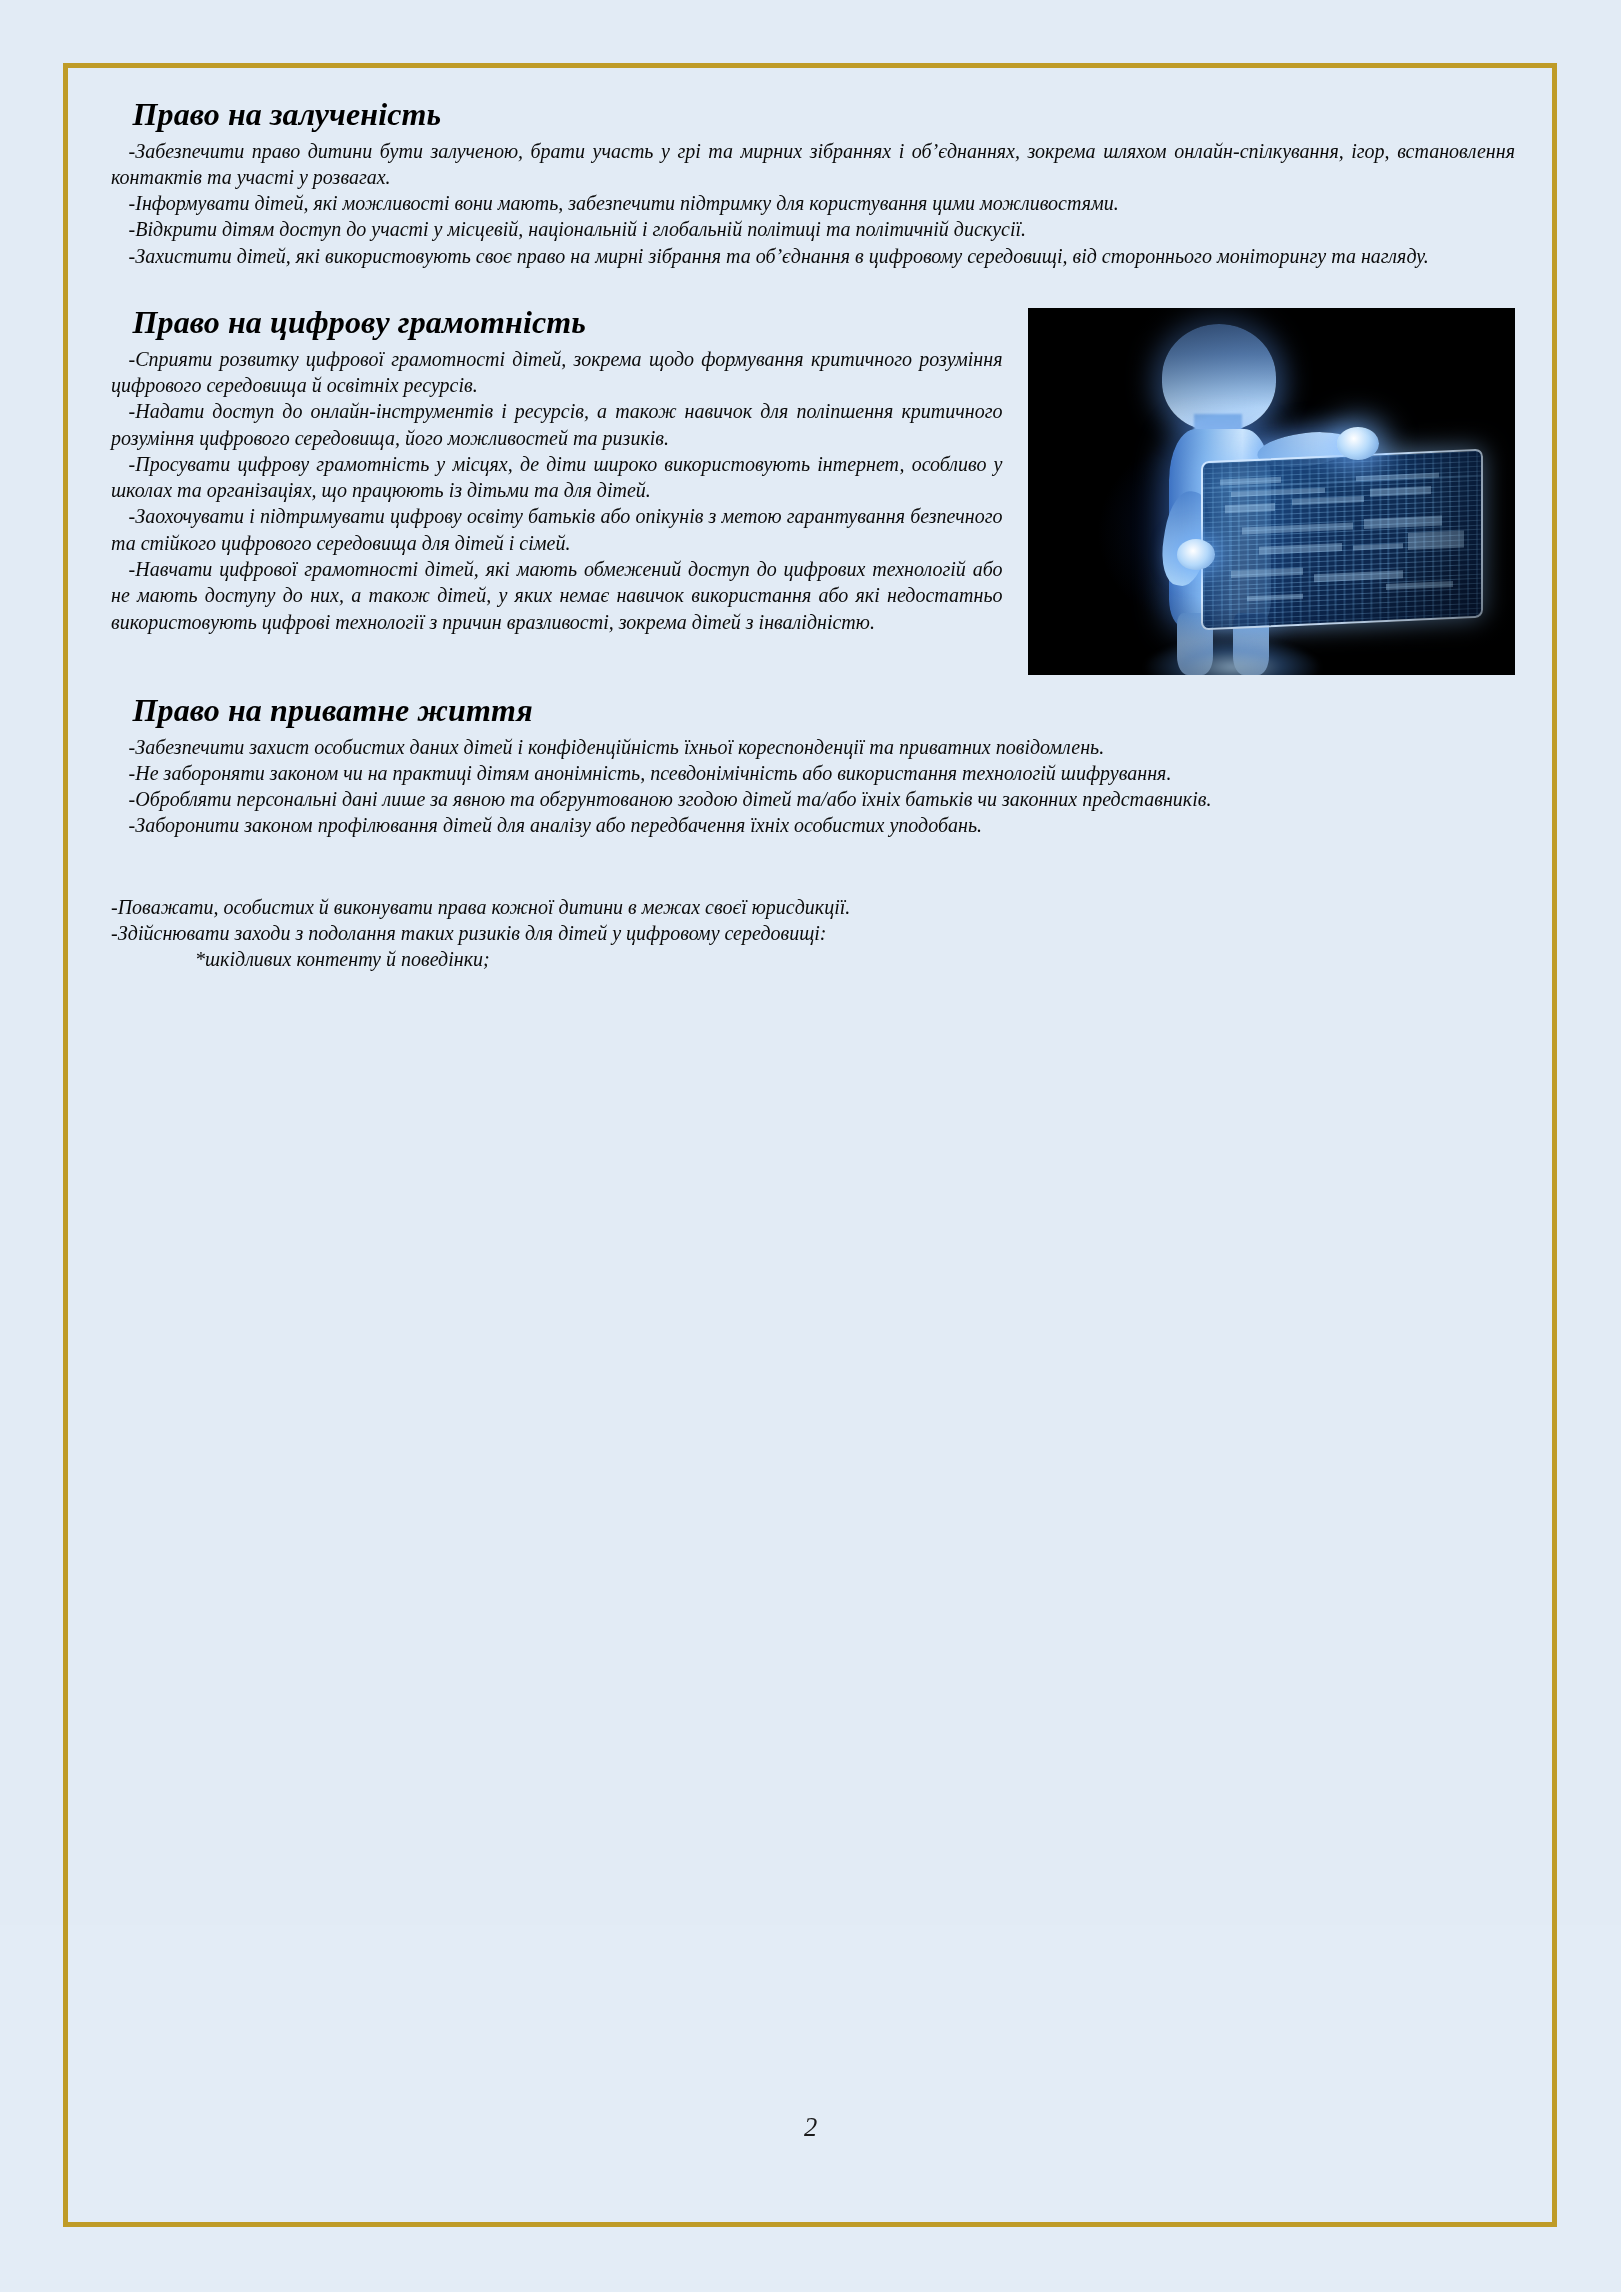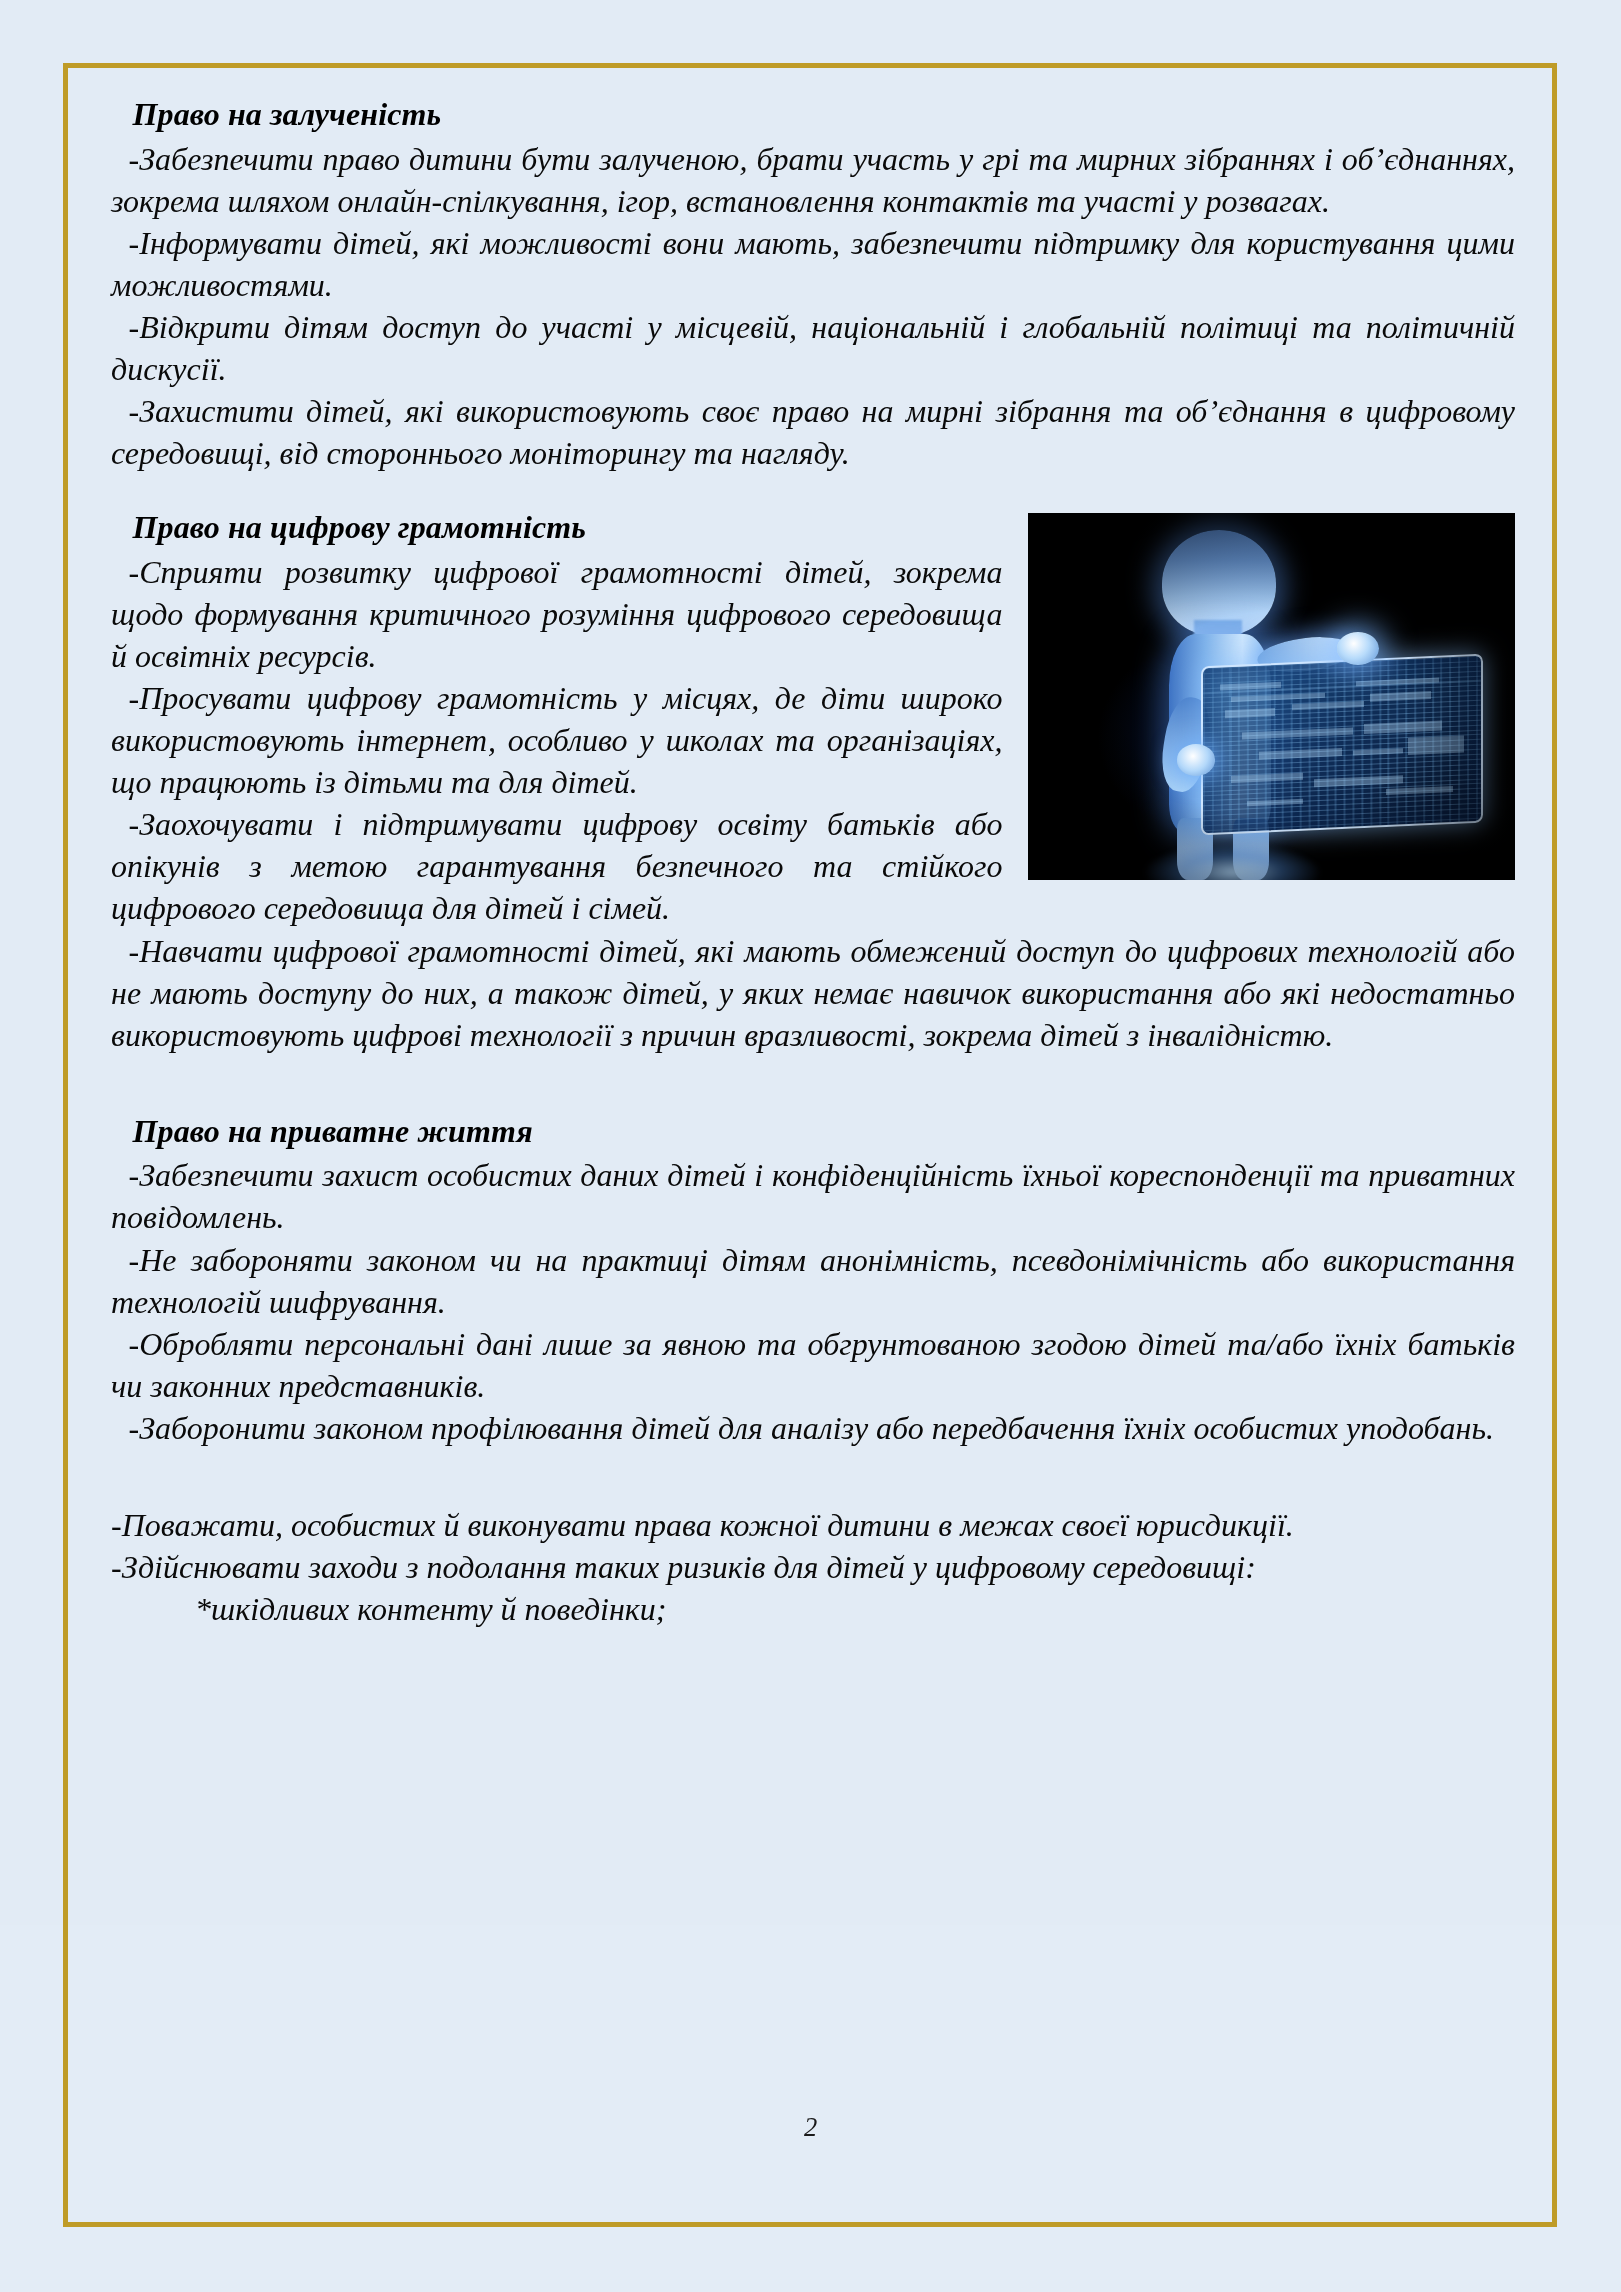--- a/index.html
+++ b/index.html
@@ -43,21 +43,21 @@
     font-size: 32px;
     font-weight: bold;
     margin: 0 0 2px 0;
     padding: 0;
     line-height: 1.30;
     text-indent: 21.6px;
     color: #000000;
     letter-spacing: 0.1px;
   }
   p.para {
-    font-size: 32px;
+    font-size: 20px;
     margin: 0;
     padding: 0;
     line-height: 1.315;
     text-align: justify;
     text-indent: 17.6px;
     color: #0a0a0a;
     hyphens: none;
   }
   p.para.noind {
     text-indent: 0;
@@ -261,20 +261,21 @@
           <div class="blk" style="left:16%;top:82%;width:20%;height:3%;"></div>
         </div>
         <div class="hand-r"></div>
         <div class="hand-l"></div>
         <div class="floor-glow"></div>
         <div class="vignette"></div>
       </div>
 
       <h2 class="sec-head">Право на цифрову грамотність</h2>
       <p class="para">-Сприяти розвитку цифрової грамотності дітей, зокрема щодо формування критичного розуміння цифрового середовища й освітніх ресурсів.</p>
+      <p class="para">-Надати доступ до онлайн-інструментів і ресурсів, а також навичок для поліпшення критичного розуміння цифрового середовища, його можливостей та ризиків.</p>
       <p class="para">-Просувати цифрову грамотність у місцях, де діти широко використовують інтернет, особливо у школах та організаціях, що працюють із дітьми та для дітей.</p>
       <p class="para">-Заохочувати і підтримувати цифрову освіту батьків або опікунів з метою гарантування безпечного та стійкого цифрового середовища для дітей і сімей.</p>
       <p class="para">-Навчати цифрової грамотності дітей, які мають обмежений доступ до цифрових технологій або не мають доступу до них, а також дітей, у яких немає навичок використання або які недостатньо використовують цифрові технології з причин вразливості, зокрема дітей з інвалідністю.</p>
     </div>
 
     <div class="gap-lg"></div>
 
     <h2 class="sec-head">Право на приватне життя</h2>
     <p class="para">-Забезпечити захист особистих даних дітей і конфіденційність їхньої кореспонденції та приватних повідомлень.</p>
     <p class="para">-Не забороняти законом чи на практиці дітям анонімність, псевдонімічність або використання технологій шифрування.</p>

